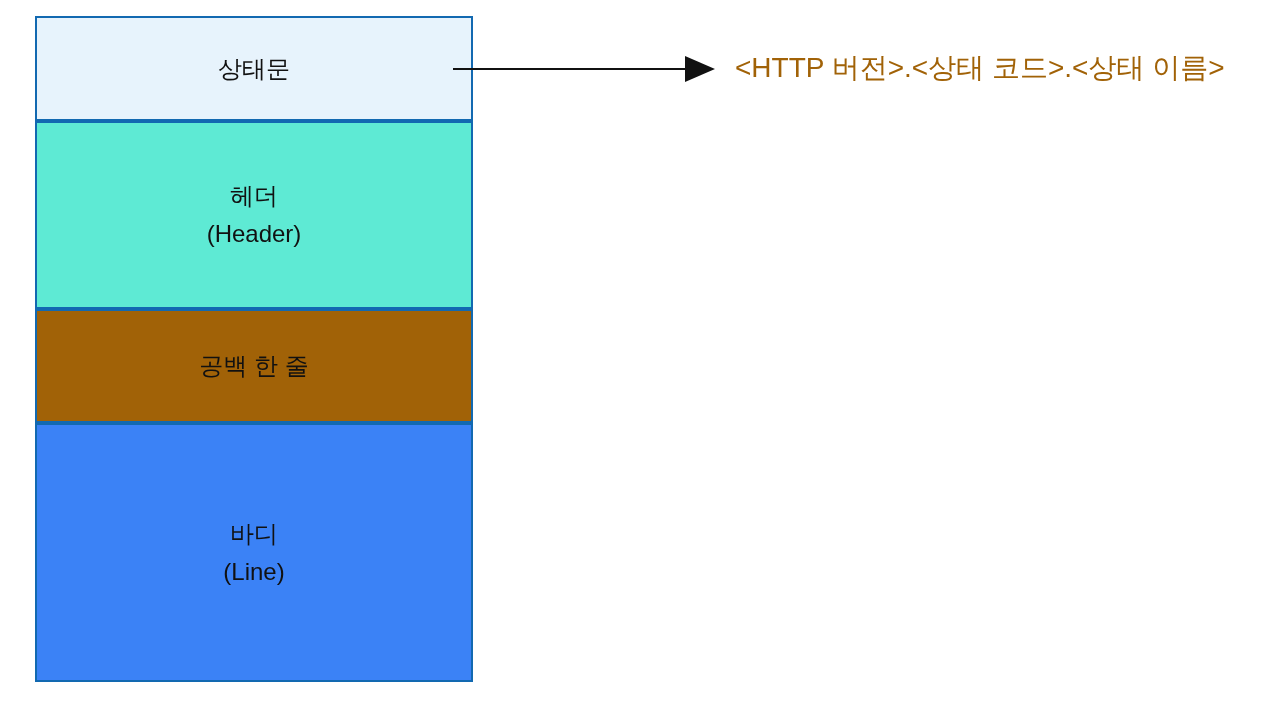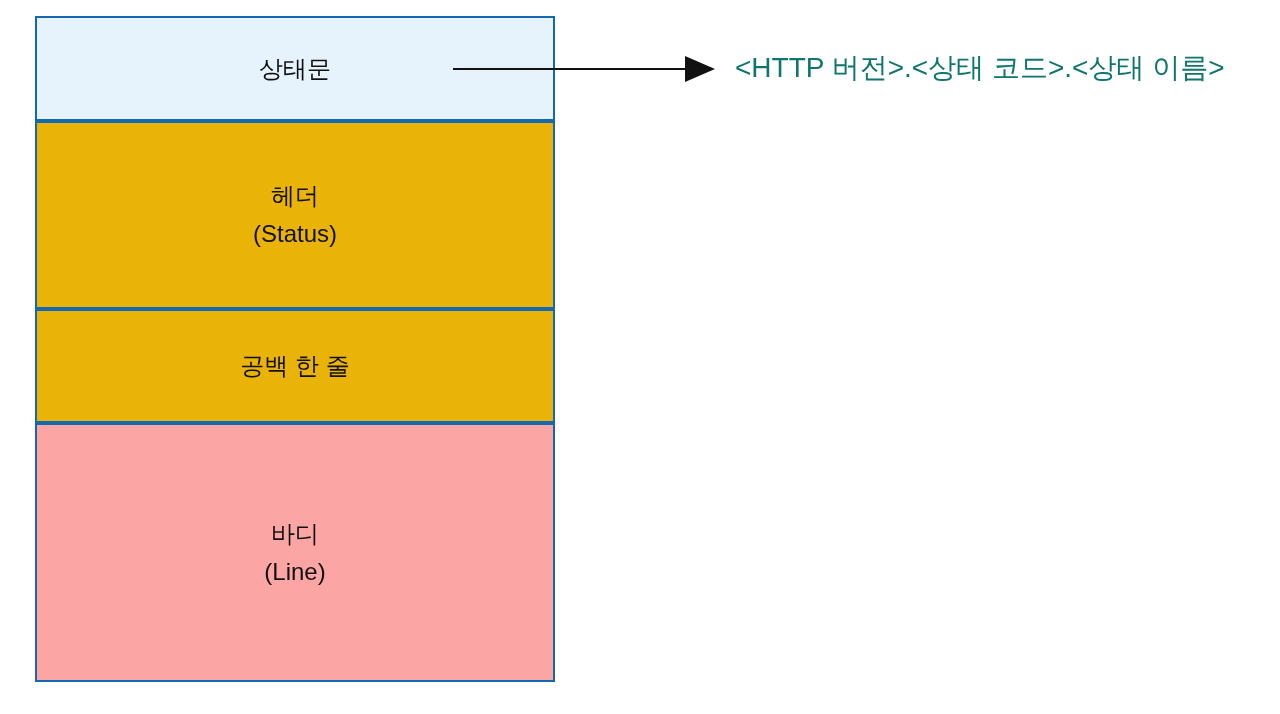--- a/index.html
+++ b/index.html
@@ -12,21 +12,21 @@
     position: relative;
     width: 1280px;
     height: 714px;
     background: #ffffff;
     overflow: hidden;
   }
   .stack {
     position: absolute;
     left: 35px;
     top: 16px;
-    width: 520px;
+    width: 438px;
   }
   .box {
     width: 100%;
     border: 2px solid #1269b1;
     display: flex;
     flex-direction: column;
     align-items: center;
     justify-content: center;
     text-align: center;
     font-size: 24px;
@@ -56,46 +56,46 @@
     border-bottom: 13px solid transparent;
     border-left: 30px solid #111111;
   }
   .annotation {
     position: absolute;
     left: 735px;
     top: 69px;
     transform: translateY(-52%);
     font-size: 28px;
     white-space: nowrap;
-    color: #0f766e;
+    color: #a16207;
     letter-spacing: 0px;
   }
 </style>
 </head>
 <body>
 
 <div class="canvas">
 
   <div class="stack">
 
     <div class="box box1" style="background: rgb(231, 243, 252);">
       <div class="label-ko">상태문</div>
     </div>
 
-    <div class="box box2" style="background: #eab308;">
+    <div class="box box2" style="background: #5eead4;">
       <div class="label-ko">헤더</div>
-      <div class="label-en">(Status)</div>
+      <div class="label-en">(Header)</div>
     </div>
 
-    <div class="box box3" style="background: #eab308;">
+    <div class="box box3" style="background: #a16207;">
       <div class="label-ko">공백 한 줄</div>
 
     </div>
 
-    <div class="box box4" style="background: #fca5a5;">
+    <div class="box box4" style="background: #3b82f6;">
       <div class="label-ko">바디</div>
       <div class="label-en">(Line)</div>
     </div>
 
   </div>
 
   <div class="arrow-line"></div>
   <div class="arrow-head"></div>
 
   <div class="annotation">&lt;HTTP 버전&gt;.&lt;상태 코드&gt;.&lt;상태 이름&gt;</div>

